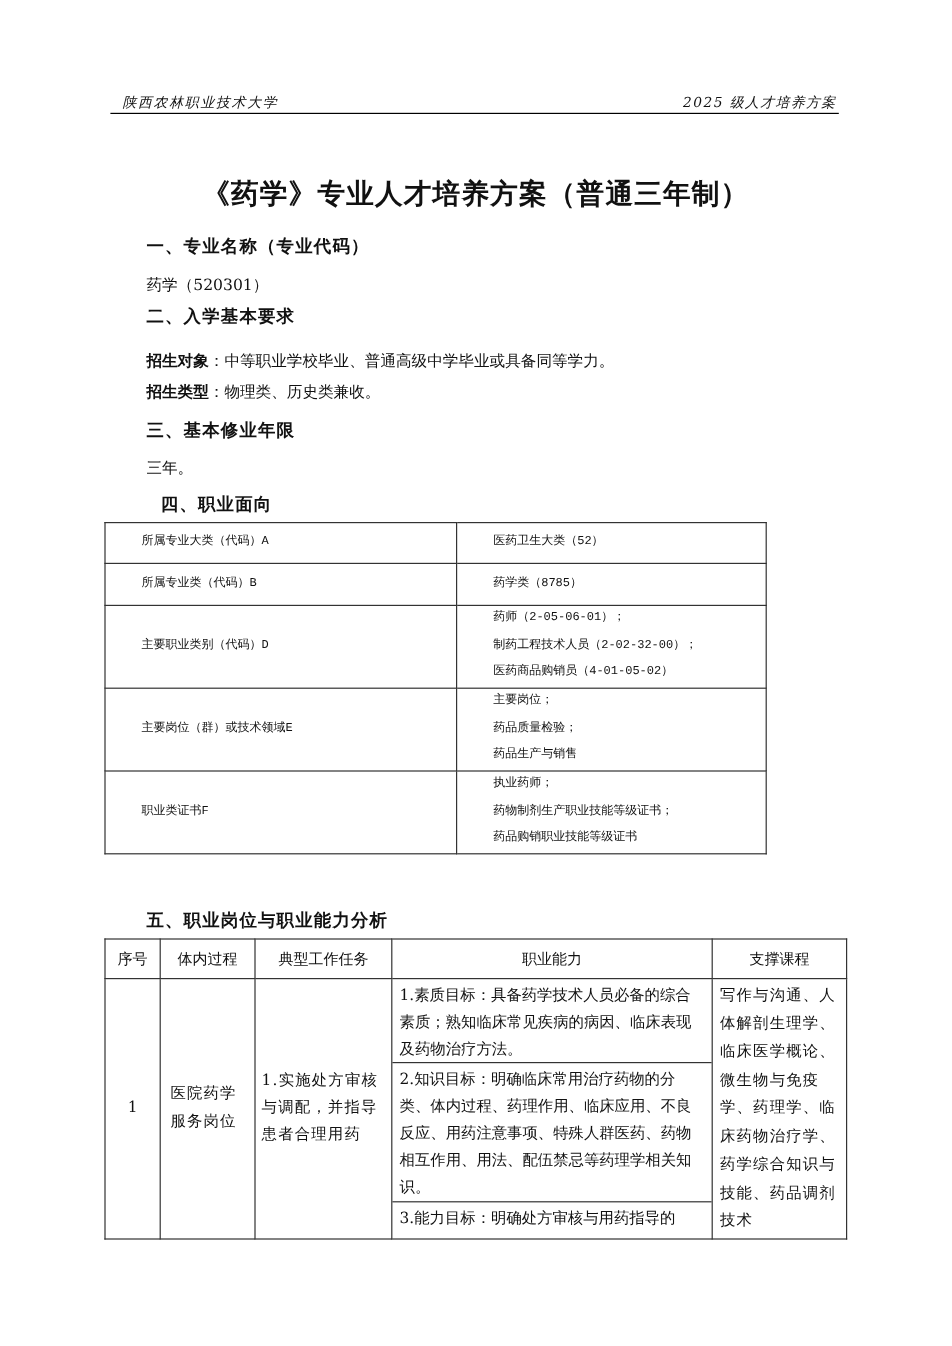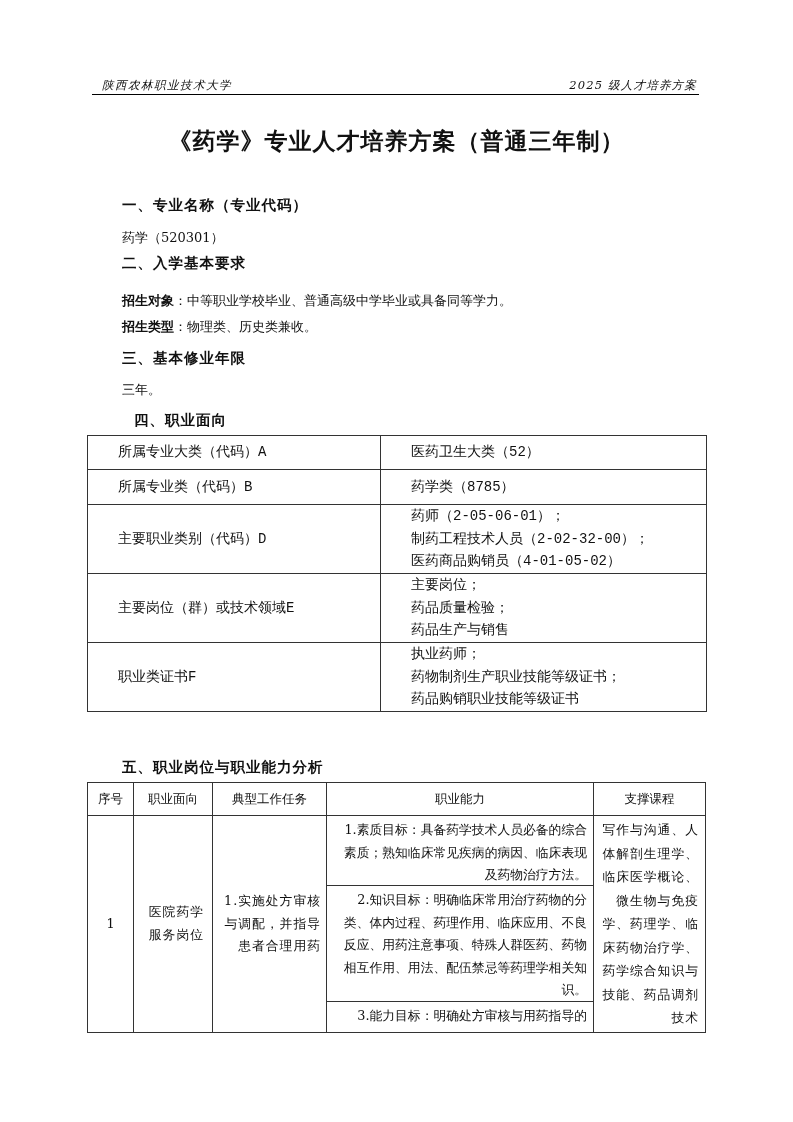--- a/index.html
+++ b/index.html
@@ -12,50 +12,50 @@
     position: absolute; left: 100px; right: 94px; top: 78px;
     height: 16px; font-size: 11.5px; font-style: italic;
   }
   .header .left { position: absolute; left: 2px; top: 0; letter-spacing: 1.5px; }
   .header .right { position: absolute; right: 2px; top: 0; letter-spacing: 1.2px; }
   .header-rule {
     position: absolute; left: 92px; right: 94px; top: 94px;
     border-top: 1.5px solid #000;
   }
   .title {
-    position: absolute; left: 0; right: 0; top: 126px;
+    position: absolute; left: 0; right: 0; top: 146px;
     text-align: center; font-size: 23px; font-weight: bold; letter-spacing: 1px;
     font-family: "DejaVu Serif", "Liberation Serif", serif;
   }
   .h2 {
     position: absolute; left: 122px;
     font-family: Liberation Sans, sans-serif;
     font-size: 14.5px; font-weight: bold; letter-spacing: 1px;
   }
   .p {
     position: absolute; left: 122px; font-size: 13px;
   }
   .p b { font-family: "DejaVu Sans", "Liberation Sans", sans-serif; font-weight: bold; }
 
   table { border-collapse: collapse; position: absolute; }
   table.t4 {
-    left: 87px; top: 435px; width: 620px; font-size: 14px;
+    left: 87px; top: 435px; width: 552px; font-size: 10px;
     font-family: "Liberation Mono", "DejaVu Sans Mono", monospace;
   }
   table.t4 td {
     border: 1.3px solid #333; padding: 0 0 0 30px; vertical-align: middle;
     line-height: 22.5px;
   }
   table.t4 td.c1 { width: 262px; }
   table.t4 td.c2 { }
 
   table.t5 {
     left: 87px; top: 782px; width: 619px; font-size: 12.8px;
   }
-  table.t5 th, table.t5 td { border: 1.3px solid #333; text-align: right; }
+  table.t5 th, table.t5 td { border: 1.3px solid #333; }
   table.t5 th {
     font-weight: normal; height: 30px; text-align: center;
     font-family: "DejaVu Sans", "Liberation Sans", sans-serif; font-size: 12.5px;
   }
   table.t5 td { vertical-align: middle; line-height: 22.5px; }
   .sub { border-top: 1.3px solid #333; padding: 3px 6px 2px 6px; line-height: 22.5px; }
   .sub:first-child { border-top: none; }
 </style>
 </head>
 <body>
@@ -120,21 +120,21 @@
   </tr>
 </tbody>
   </table>
 
 <div class="h2" style="top:758px;">五、职业岗位与职业能力分析</div>
 
 <table class="t5">
   <tbody>
       <tr>
     <th style="width:43px;">序号</th>
-    <th style="width:76px;">职业面向</th>
+    <th style="width:76px;">体内过程</th>
     <th style="width:111px;">典型工作任务</th>
     <th style="width:264px;">职业能力</th>
     <th>支撑课程</th>
   </tr>
   <tr style="height:216px;">
     <td style="text-align:center;">1</td>
     <td style="padding:0 8px; letter-spacing:1px;">医院药学服务岗位</td>
     <td style="padding:0 5px; letter-spacing:1px;">1.实施处方审核与调配，并指导患者合理用药</td>
     <td style="padding:0; vertical-align:top;">
       <div class="sub" style="height:64px;">1.素质目标：具备药学技术人员必备的综合素质；熟知临床常见疾病的病因、临床表现及药物治疗方法。</div>

